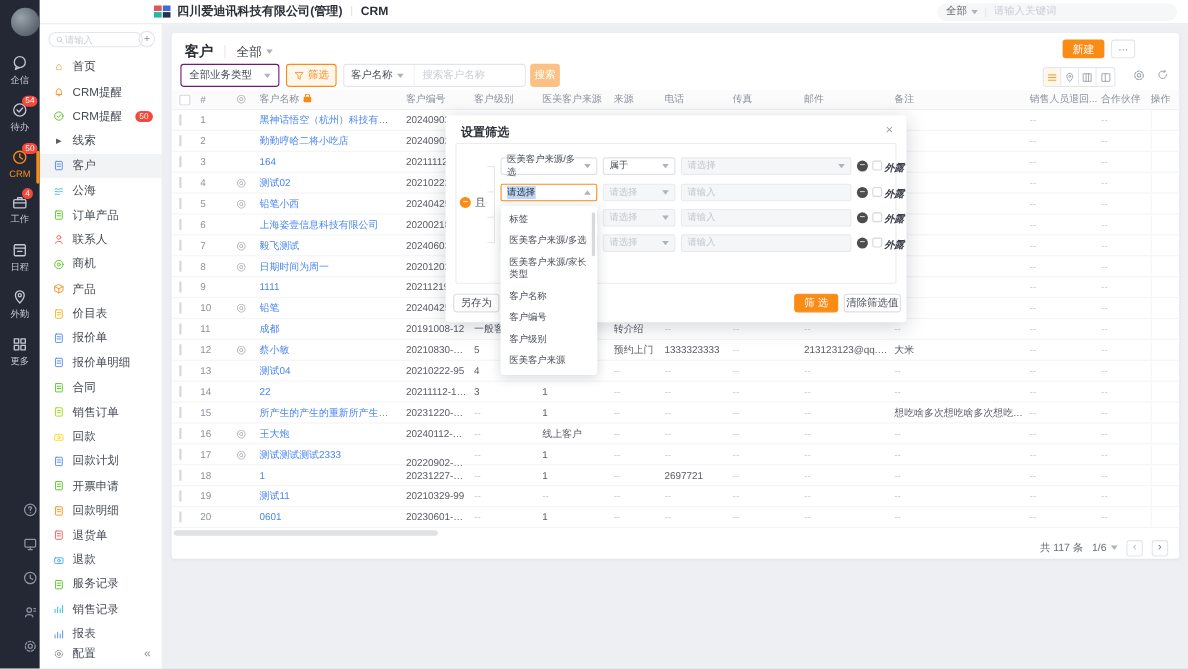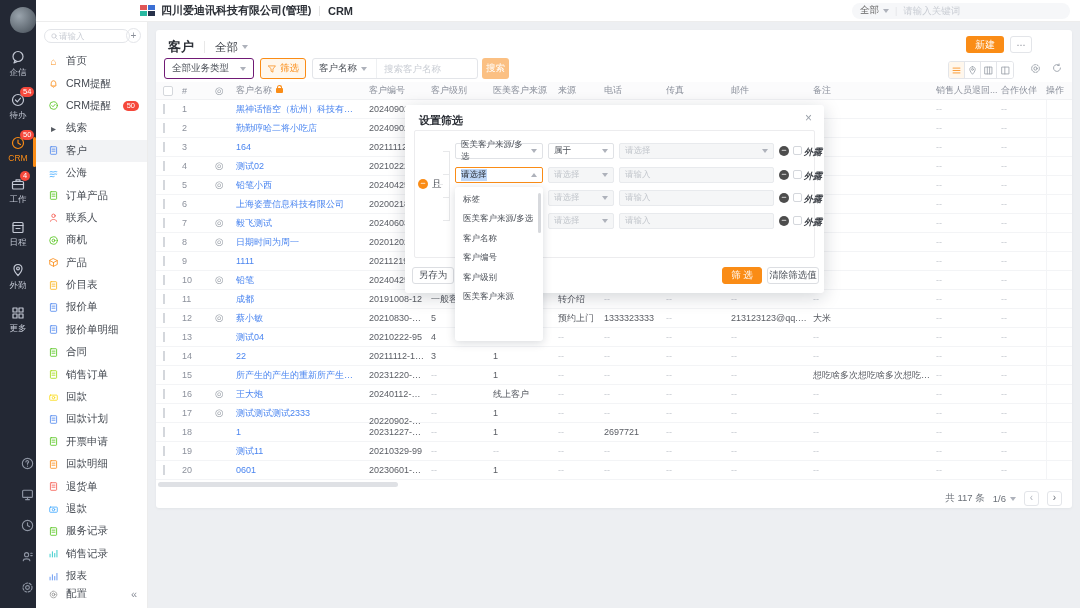--- a/index.html
+++ b/index.html
@@ -1023,19 +1023,20 @@
       </div>
     <button class="m-btn" style="left:7px; top:162px; width:42px;">另存为</button>
     <button class="m-btn primary" style="left:317px; top:162px; width:40px;">筛 选</button>
     <button class="m-btn" style="left:362px; top:162px; width:52px;">清除筛选值</button>
   </div>
 
   <div id="dropdown">
     <div class="dd-thumb"></div>
   <div class="dd-item">标签</div>
       <div class="dd-item">医美客户来源/多选</div>
+      <div class="dd-item">医美客户来源/家长类型</div>
       <div class="dd-item">客户名称</div>
       <div class="dd-item">客户编号</div>
       <div class="dd-item">客户级别</div>
       <div class="dd-item">医美客户来源</div>
     </div>
 
 </div>
 
 </body></html>

